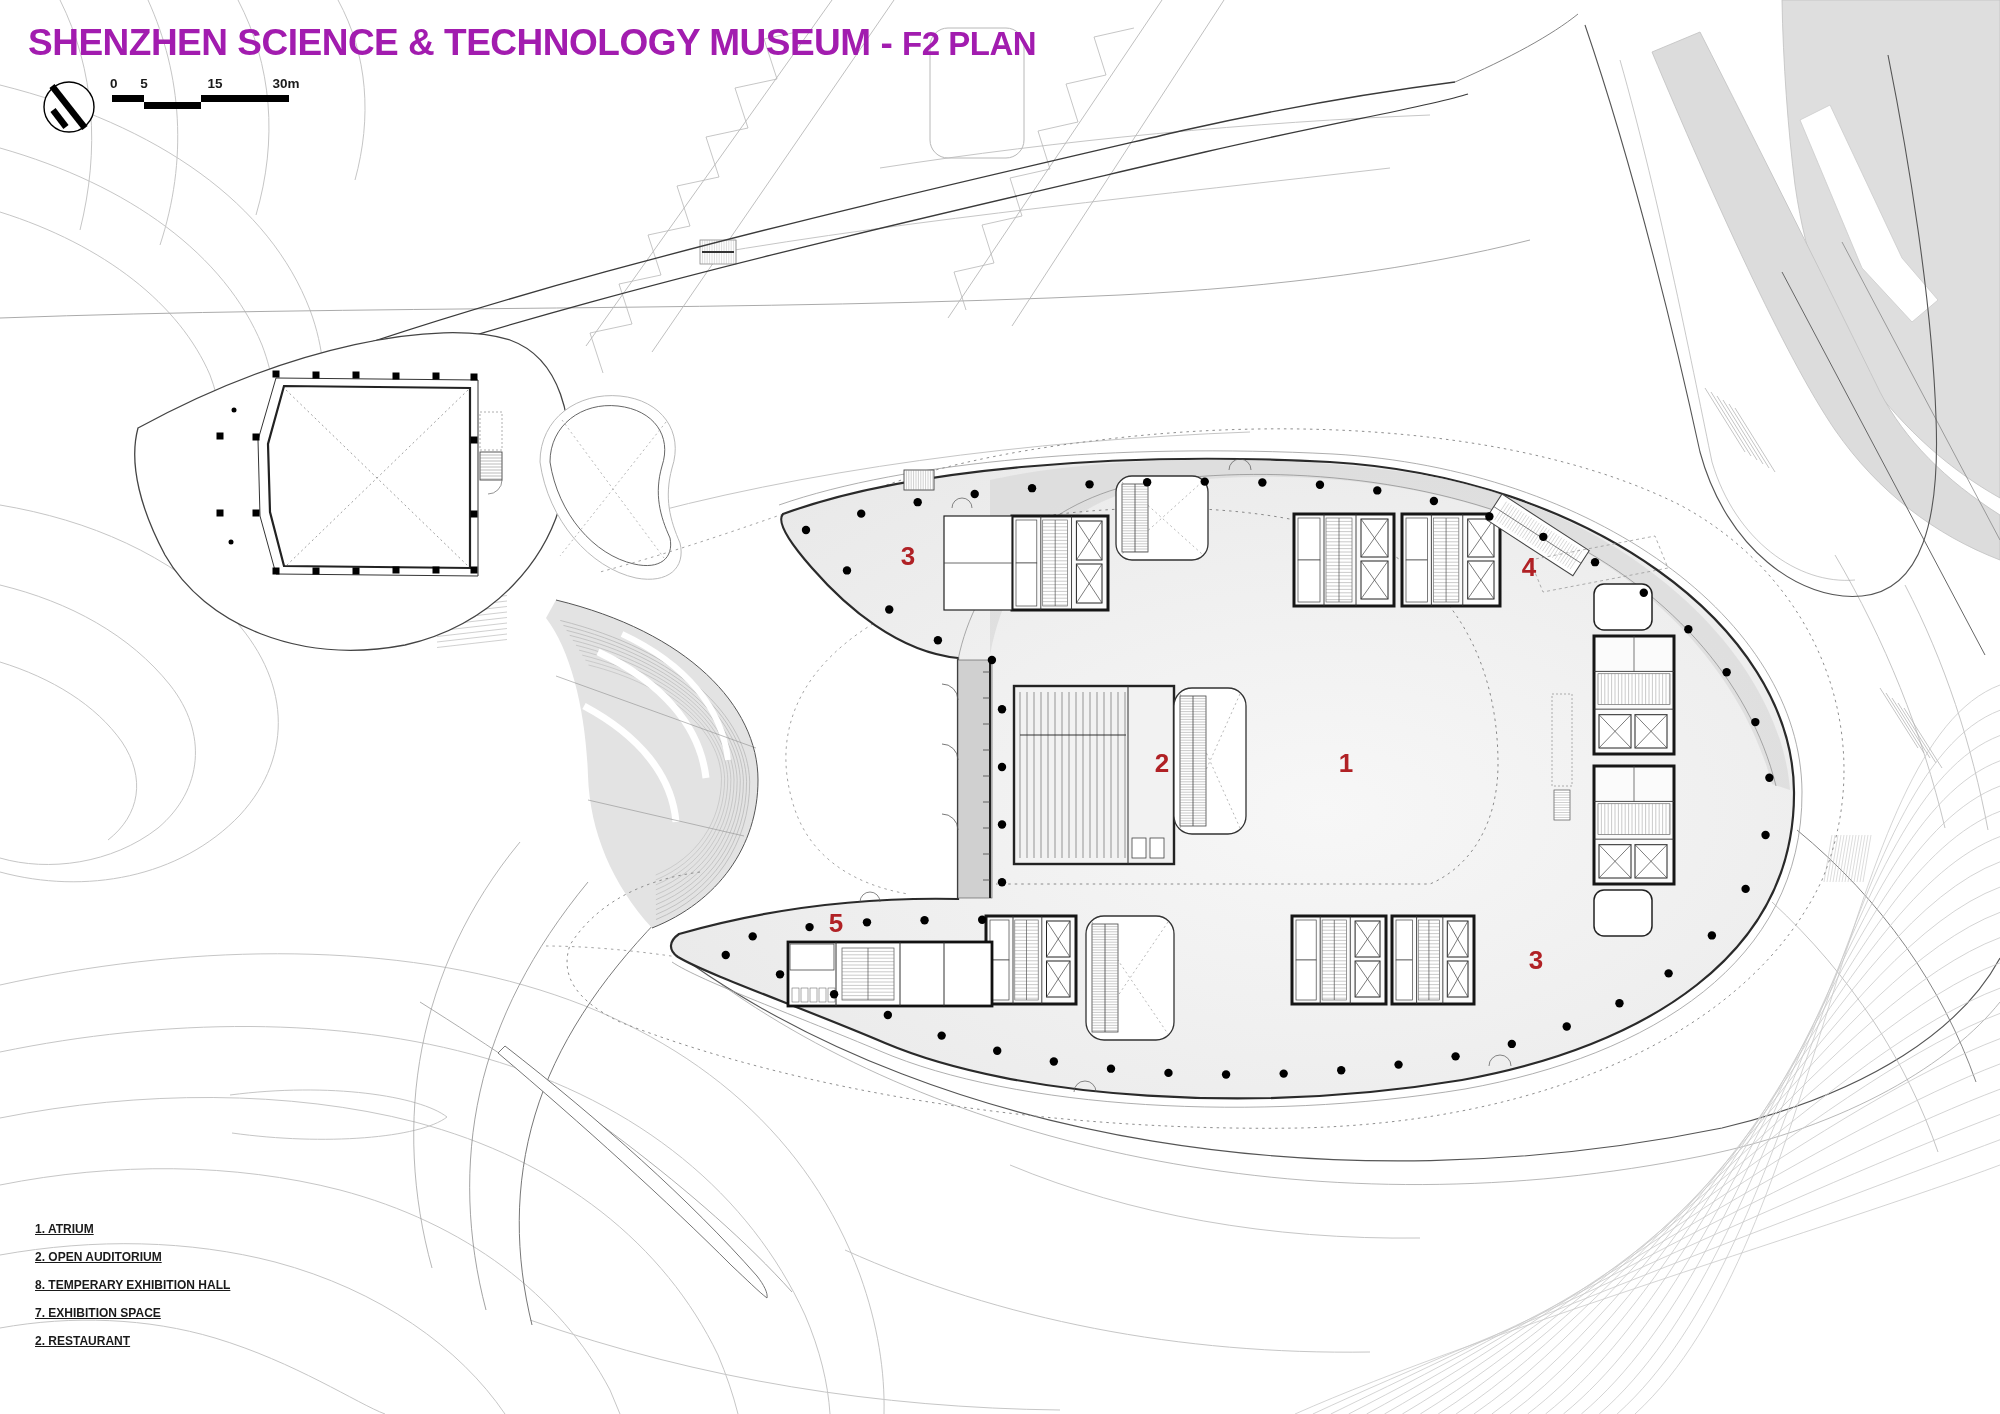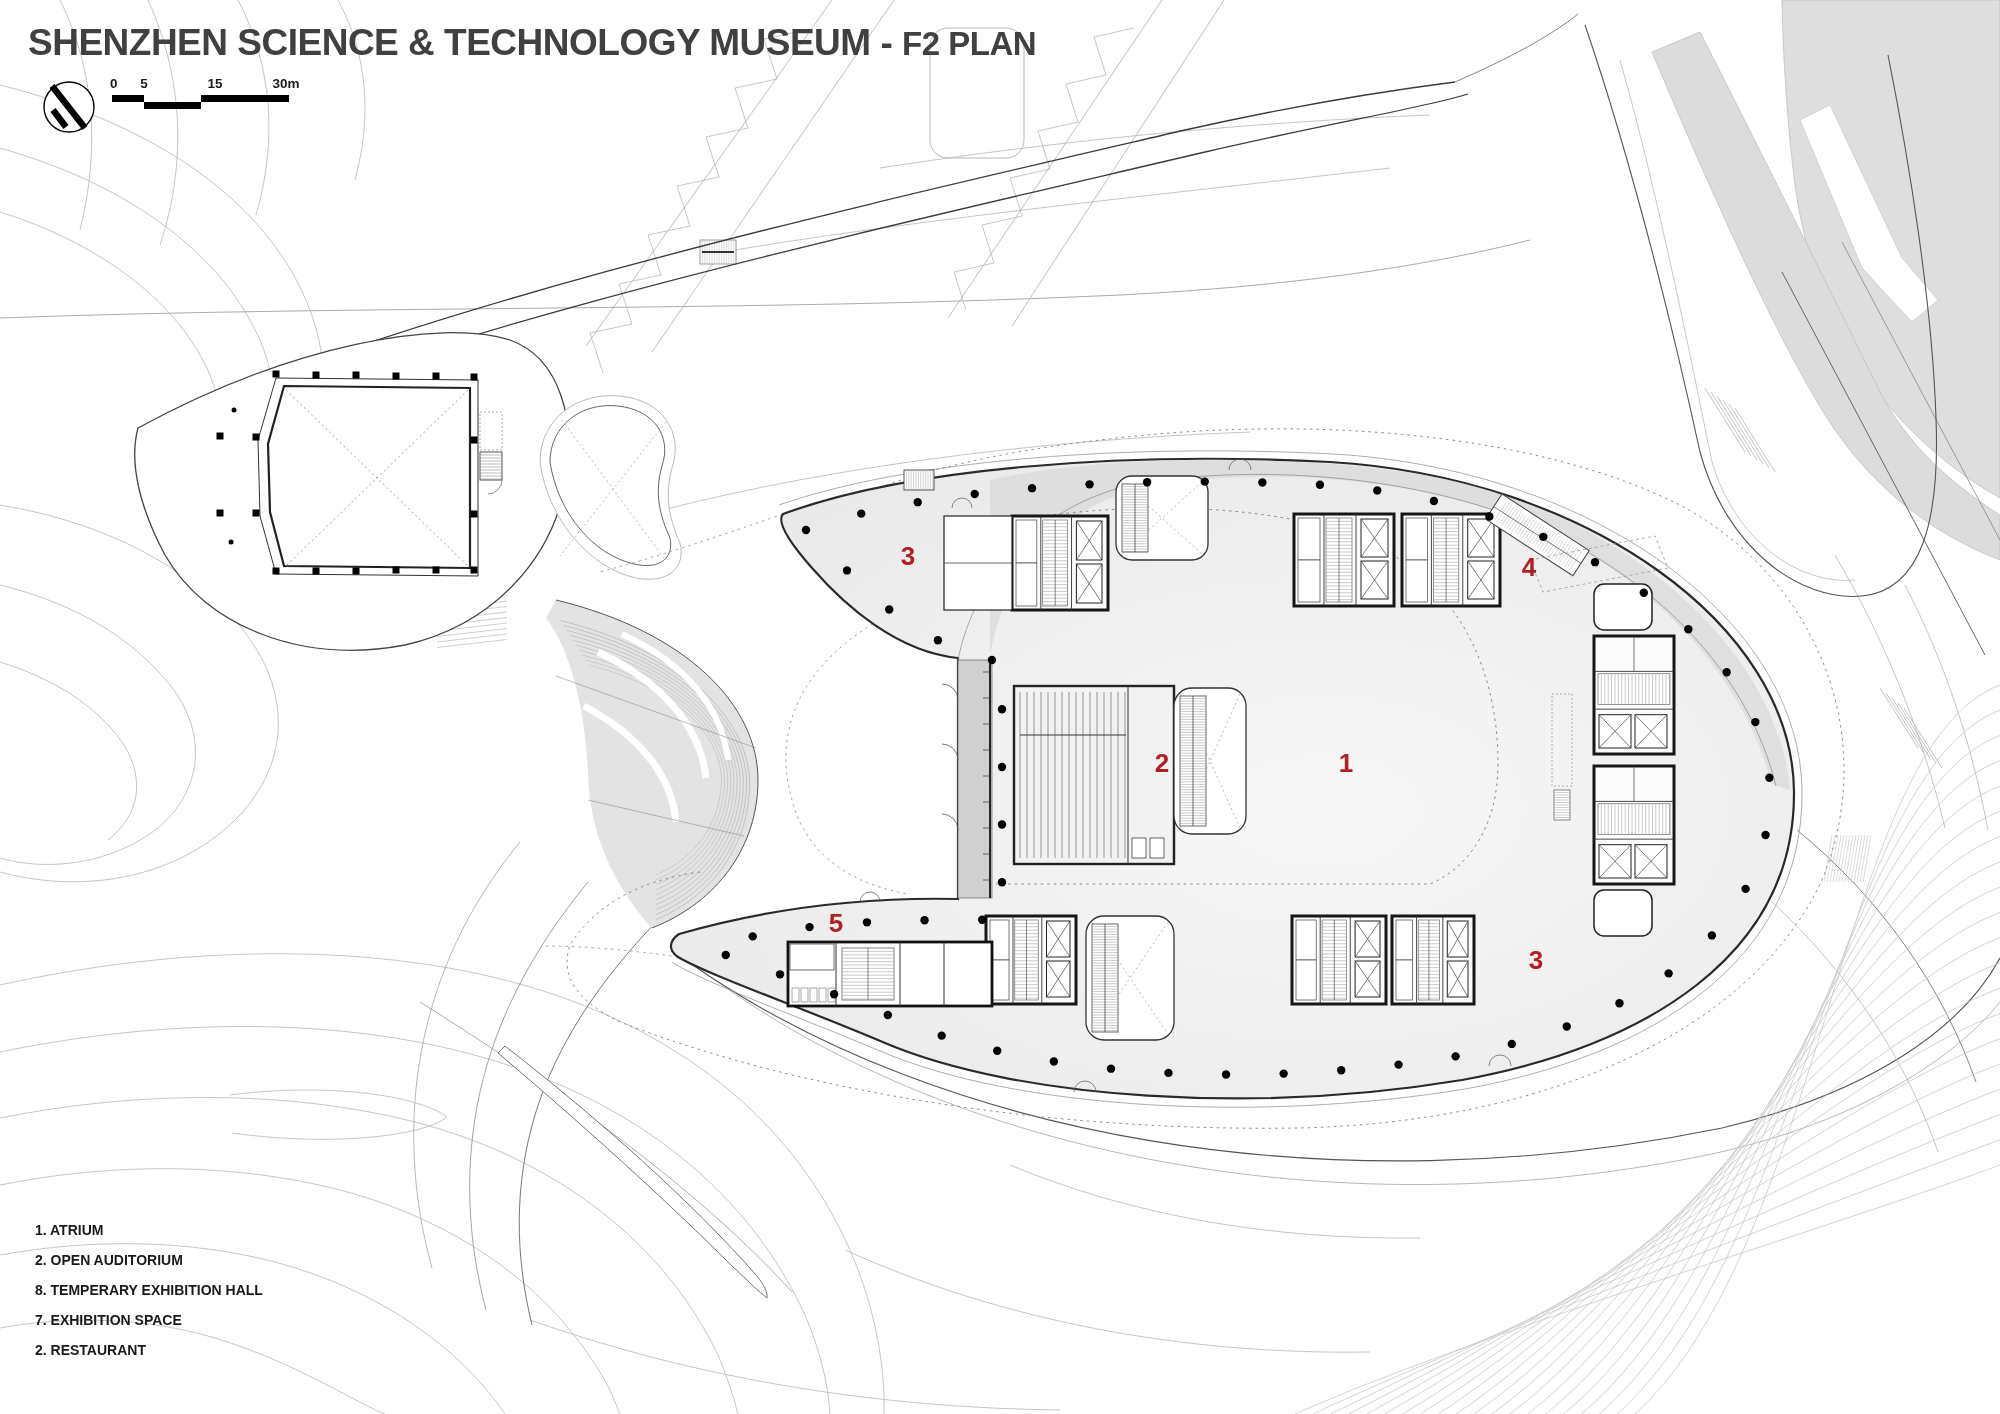--- a/index.html
+++ b/index.html
@@ -1,30 +1,30 @@
 <!DOCTYPE html>
 <html><head>
 <meta charset="utf-8">
 <style>
   html,body{margin:0;padding:0;background:#fff;}
   body{width:2000px;height:1414px;position:relative;overflow:hidden;
        font-family:"Liberation Sans","DejaVu Sans",sans-serif;color:#1a1a1a;}
   #drawing{position:absolute;left:0;top:0;}
   
   #page-title{position:absolute;left:28px;top:22px;margin:0;font-weight:bold;
-              font-size:37px;letter-spacing:-0.5px;white-space:nowrap;color:#404040;}
+              font-size:37px;letter-spacing:-0.5px;white-space:nowrap;color:#a21caf;}
   #page-title .floor{font-size:33px;}
   #north{position:absolute;left:41px;top:79px;}
   #scalebar{position:absolute;left:110px;top:76px;width:190px;height:40px;font-weight:bold;}
   #scalebar .tick{position:absolute;top:0;font-size:13.5px;transform:translateX(-50%);}
   #scalebar .tick.t0{transform:none;}
   #scalebar .seg{position:absolute;height:7px;background:#000;}
   
   #legend{position:absolute;left:35px;top:1222px;}
-  .legend-item{font-size:14px;font-weight:bold;margin-bottom:14px;white-space:nowrap;}
+  .legend-item{font-size:12px;font-weight:bold;margin-bottom:14px;white-space:nowrap;text-decoration:underline;}
   
   .plan-label{position:absolute;transform:translate(-50%,-50%);font-size:26px;
               font-weight:bold;line-height:1;}
 </style>
 </head>
 <body>
 
 <svg id="drawing" width="2000" height="1414" viewBox="0 0 2000 1414">
   <defs>
     <radialGradient id="fg" cx="0.58" cy="0.55" r="0.78">

